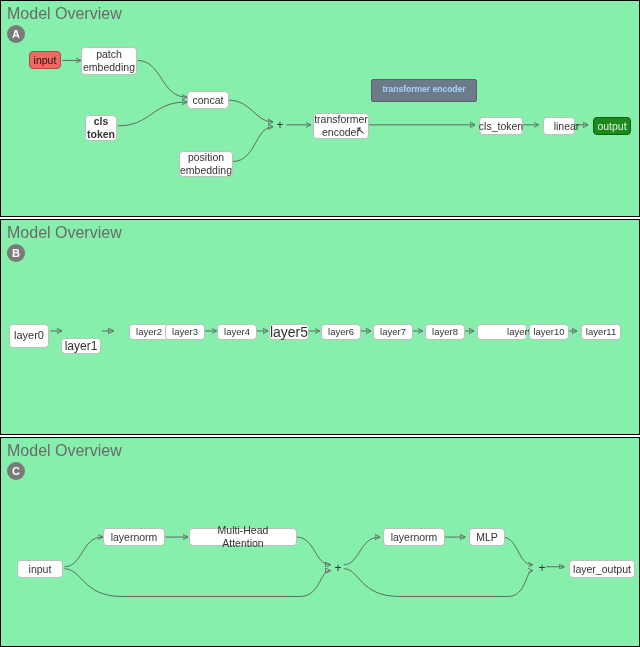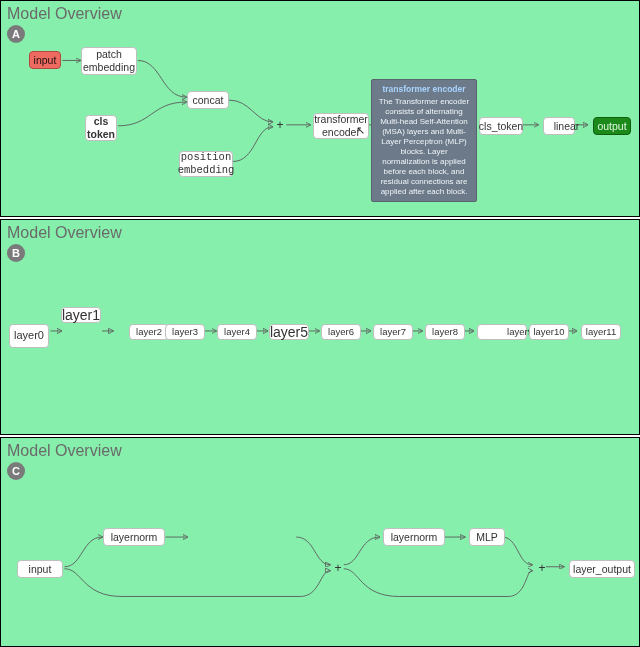--- a/index.html
+++ b/index.html
@@ -150,39 +150,38 @@
   <div class="node input-red" style="left:28px; top:50px; width:32px; height:18px;">
       <span>input</span>
     </div>
   <div class="node center" style="left:80px; top:46px; width:56px; height:28px; white-space:pre-line;"><span>patch
 embedding</span></div>
   <div class="node center" style="left:186px; top:90px; width:42px; height:18px;">
       <span>concat</span>
     </div>
   <div class="node center" style="left:84px; top:114px; width:32px; height:26px; white-space:pre-line;font-weight:bold;"><span>cls
 token</span></div>
-  <div class="node center" style="left:178px; top:150px; width:54px; height:26px; white-space:pre-line;font-family:Liberation Mono, monospace;"><span>position
+  <div class="node center" style="left:178px; top:150px; width:54px; height:26px; white-space:pre-line;"><span>position
 embedding</span></div>
   <div class="plus" style="left:274px; top:119px;">+</div>
   <div class="node center" style="left:312px; top:112px; width:56px; height:26px; white-space:pre-line;"><span>transformer
 encoder</span></div>
   <span class="cursor" style="left:355px; top:123px;">↖</span>
   <div class="node center" style="left:478px; top:116px; width:44px; height:18px;">
       <span>cls_token</span>
     </div>
   <div class="node center" style="left:542px; top:116px; width:32px; height:18px;padding-left:21px;">
       <span>linear</span>
     </div>
   <div class="node output-green center" style="left:592px; top:116px; width:38px; height:18px;">
       <span>output</span>
     </div>
 
   <div class="tooltip" style="left:370px; top:78px; width:106px;">
     <span class="tooltip-title">transformer encoder</span>
-    <span>The Transformer encoder consists of alternating Multi-head Self-Attention (MSA) layers and Multi-Layer Perceptron (MLP) blocks. Layer normalization is applied before each block, and residual connections are applied after each block.</span>
   </div>
 </div>
 
 <div class="panel" style="height:216px; margin-top:2px;">
   <div class="panel-title">Model Overview</div>
   <div class="panel-badge">B</div>
 
   <svg class="wires" viewBox="0 0 640 216">
     <defs>
       <marker id="ahB" markerWidth="6" markerHeight="6" refX="5" refY="3" orient="auto">
@@ -201,21 +200,21 @@
         <line x1="464" y1="112" x2="475" y2="112" marker-end="url(#ahB)"></line>
         <line x1="516" y1="112" x2="527" y2="112" marker-end="url(#ahB)"></line>
         <line x1="568" y1="112" x2="579" y2="112" marker-end="url(#ahB)"></line>
       </g>
   </svg>
 
   <div id="panelB-nodes">
       <div class="node center" style="left: 8px; top: 104px; width: 40px; height: 24px; font-size: 11px;">
         <span>layer0</span>
       </div>
-      <div class="node center" style="left: 60px; top: 87px; width: 40px; height: 16px; font-size: 14px;">
+      <div class="node center" style="left: 60px; top: 118px; width: 40px; height: 16px; font-size: 12px;">
         <span>layer1</span>
       </div>
       <div class="node center" style="left: 128px; top: 104px; width: 40px; height: 16px; font-size: 9.5px;">
         <span>layer2</span>
       </div>
       <div class="node center" style="left: 164px; top: 104px; width: 40px; height: 16px; font-size: 9.5px;">
         <span>layer3</span>
       </div>
       <div class="node center" style="left: 216px; top: 104px; width: 40px; height: 16px; font-size: 9.5px;">
         <span>layer4</span>
@@ -273,20 +272,23 @@
 
     <line x1="548" y1="130" x2="566" y2="130" marker-end="url(#ahC)"></line>
   </svg>
 
   <div class="node center" style="left:16px; top:122px; width:46px; height:18px;">
       <span>input</span>
     </div>
   <div class="node center" style="left:102px; top:90px; width:62px; height:18px;">
       <span>layernorm</span>
     </div>
+  <div class="node center" style="left:188px; top:90px; width:108px; height:18px;">
+      <span>Multi-Head Attention</span>
+    </div>
   <div class="plus" style="left:332px; top:125px;">+</div>
   <div class="node center" style="left:382px; top:90px; width:62px; height:18px;">
       <span>layernorm</span>
     </div>
   <div class="node center" style="left:468px; top:90px; width:36px; height:18px;align-items:center;">
       <span>MLP</span>
     </div>
   <div class="plus" style="left:536px; top:125px;">+</div>
   <div class="node center" style="left:568px; top:122px; width:66px; height:18px;">
       <span>layer_output</span>

